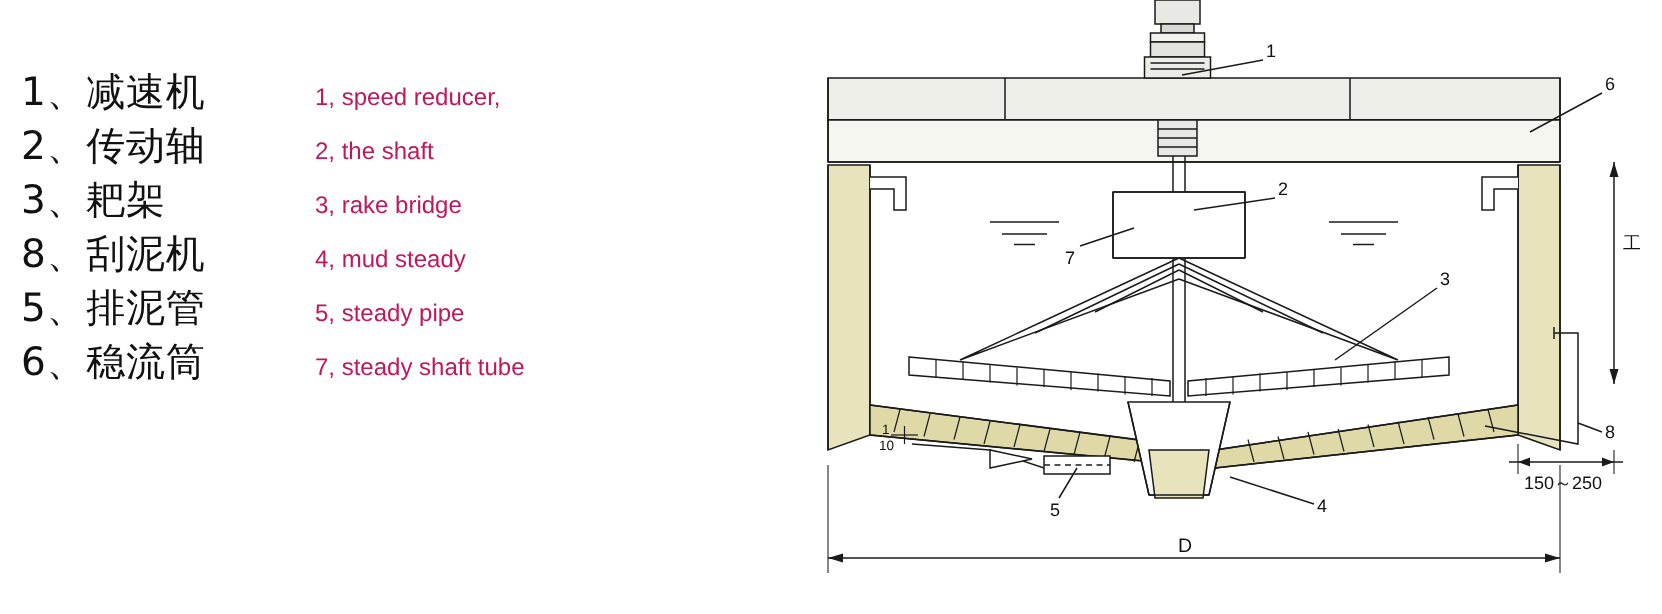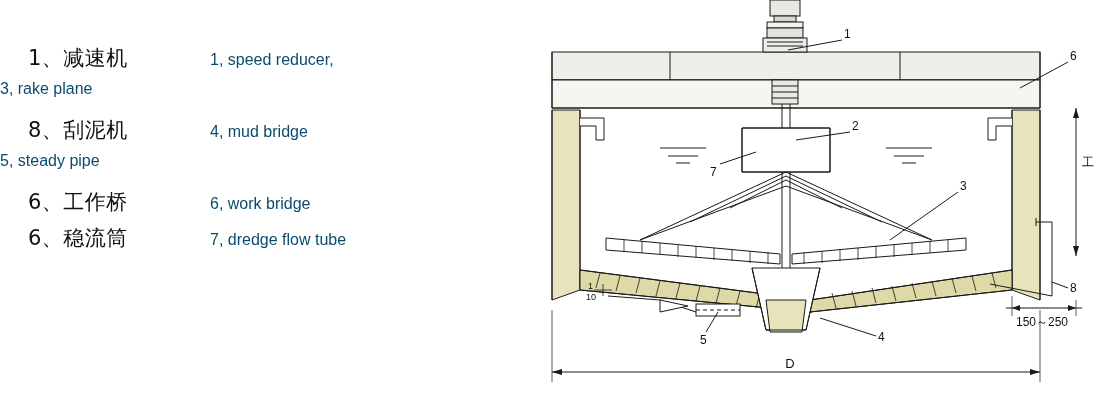--- a/index.html
+++ b/index.html
@@ -26,31 +26,31 @@
     top: 44px;
     width: 520px;
   }
   .legend-row {
     display: flex;
     align-items: baseline;
     height: 36px;
   }
   .legend-cn {
     width: 210px;
-    padding-left: 28px;
+    padding-left: 14px;
     box-sizing: border-box;
-    font-size: 21px;
+    font-size: 26px;
     color: #111111;
     font-family: "DejaVu Sans", sans-serif;
     letter-spacing: 0.5px;
     white-space: nowrap;
   }
   .legend-en {
     font-size: 16px;
-    color: #0c4a6e;
+    color: #be185d;
     font-family: "Liberation Sans", sans-serif;
     white-space: nowrap;
   }
   
   .drawing {
     position: absolute;
     left: 520px;
     top: 0;
     width: 588px;
     height: 409px;
@@ -67,36 +67,38 @@
 <body>
 
 <div id="page">
 
   <div class="legend">
     <div class="legend-row">
       <span class="legend-cn">1、减速机</span>
       <span class="legend-en">1, speed reducer,</span>
     </div>
     <div class="legend-row">
-      <span class="legend-en">3, rake plane</span>
+      <span class="legend-cn">2、传动轴</span>
+      <span class="legend-en">2, the shaft</span>
+    </div>
+    <div class="legend-row">
+      <span class="legend-cn">3、耙架</span>
+      <span class="legend-en">3, rake bridge</span>
     </div>
     <div class="legend-row">
       <span class="legend-cn">8、刮泥机</span>
-      <span class="legend-en">4, mud bridge</span>
-    </div>
-    <div class="legend-row">
+      <span class="legend-en">4, mud steady</span>
+    </div>
+    <div class="legend-row">
+      <span class="legend-cn">5、排泥管</span>
       <span class="legend-en">5, steady pipe</span>
     </div>
     <div class="legend-row">
-      <span class="legend-cn">6、工作桥</span>
-      <span class="legend-en">6, work bridge</span>
-    </div>
-    <div class="legend-row">
       <span class="legend-cn">6、稳流筒</span>
-      <span class="legend-en">7, dredge flow tube</span>
+      <span class="legend-en">7, steady shaft tube</span>
     </div>
   </div>
 
   <div class="drawing">
     <svg width="588" height="409" viewBox="0 0 588 409" xmlns="http://www.w3.org/2000/svg">
 
       <g stroke="#1a1a1a" fill="none" stroke-width="1">
 
         <rect x="250" y="0" width="30" height="16" fill="#e9e9e4"></rect>
         <rect x="254" y="16" width="22" height="6" fill="#d8d8d2"></rect>

